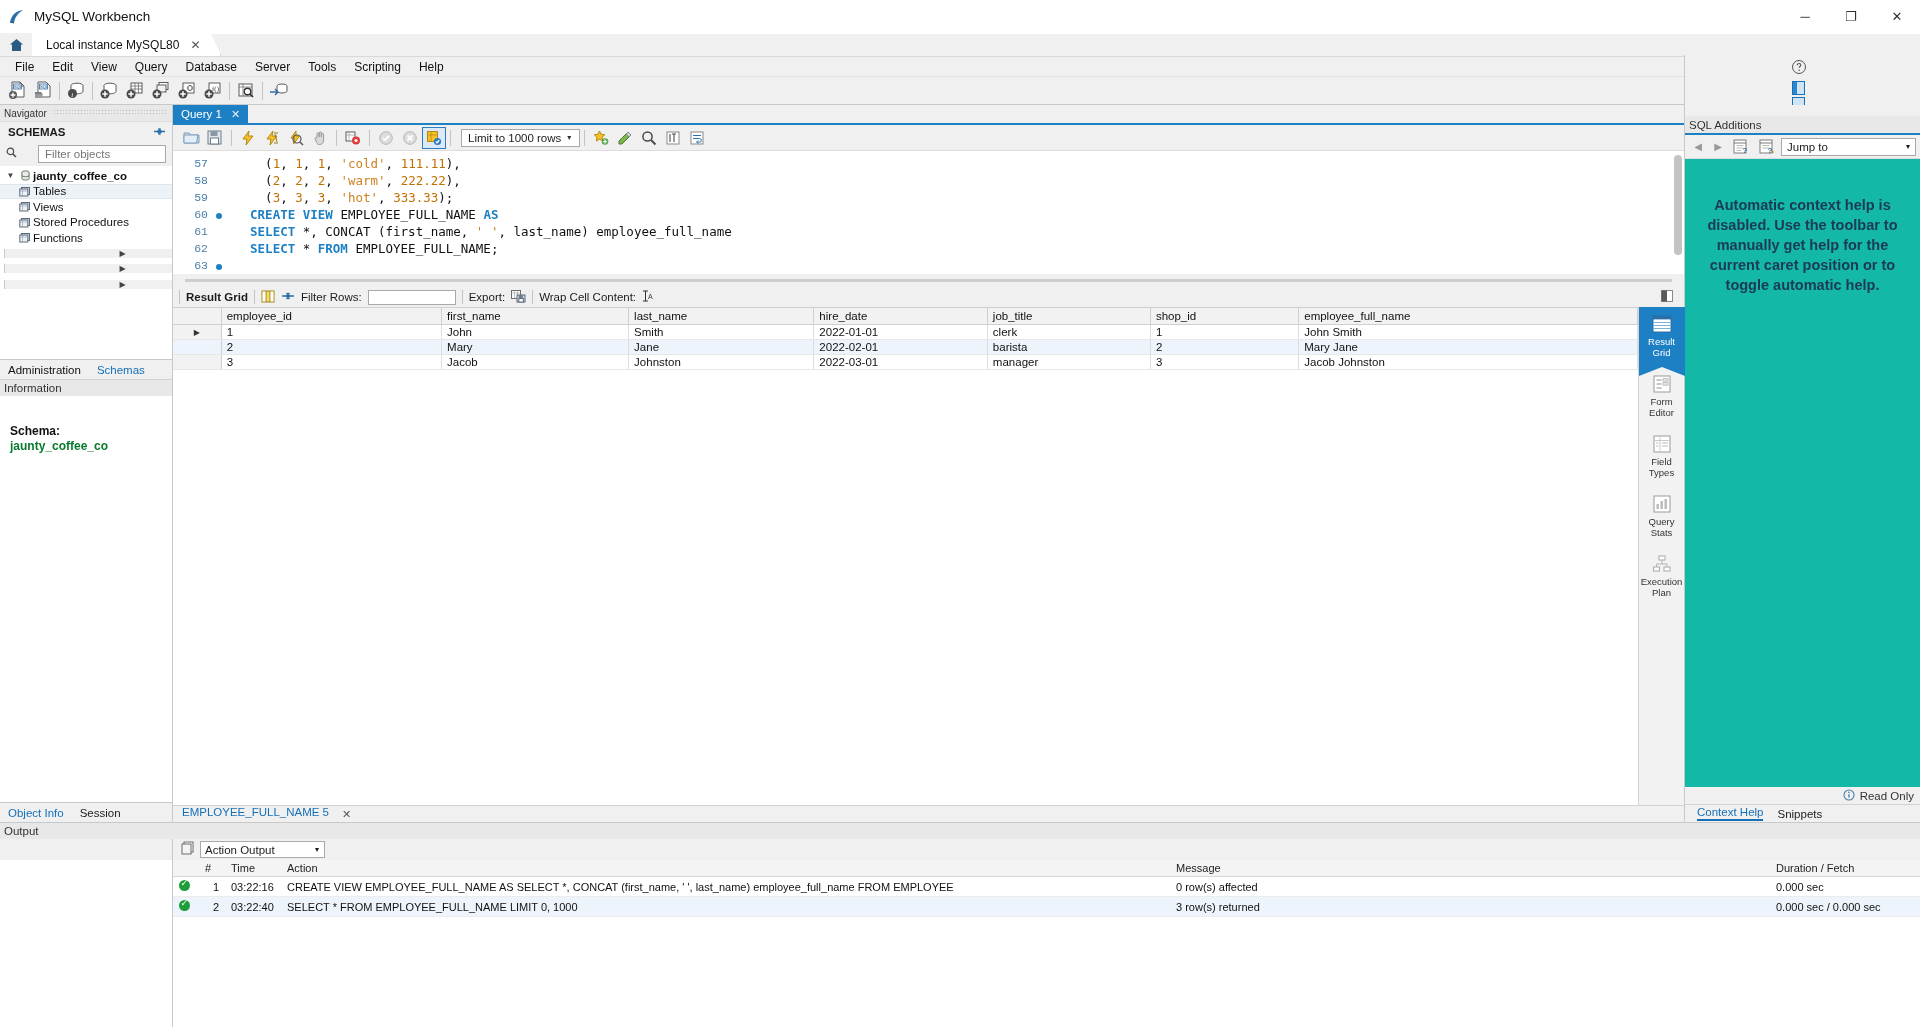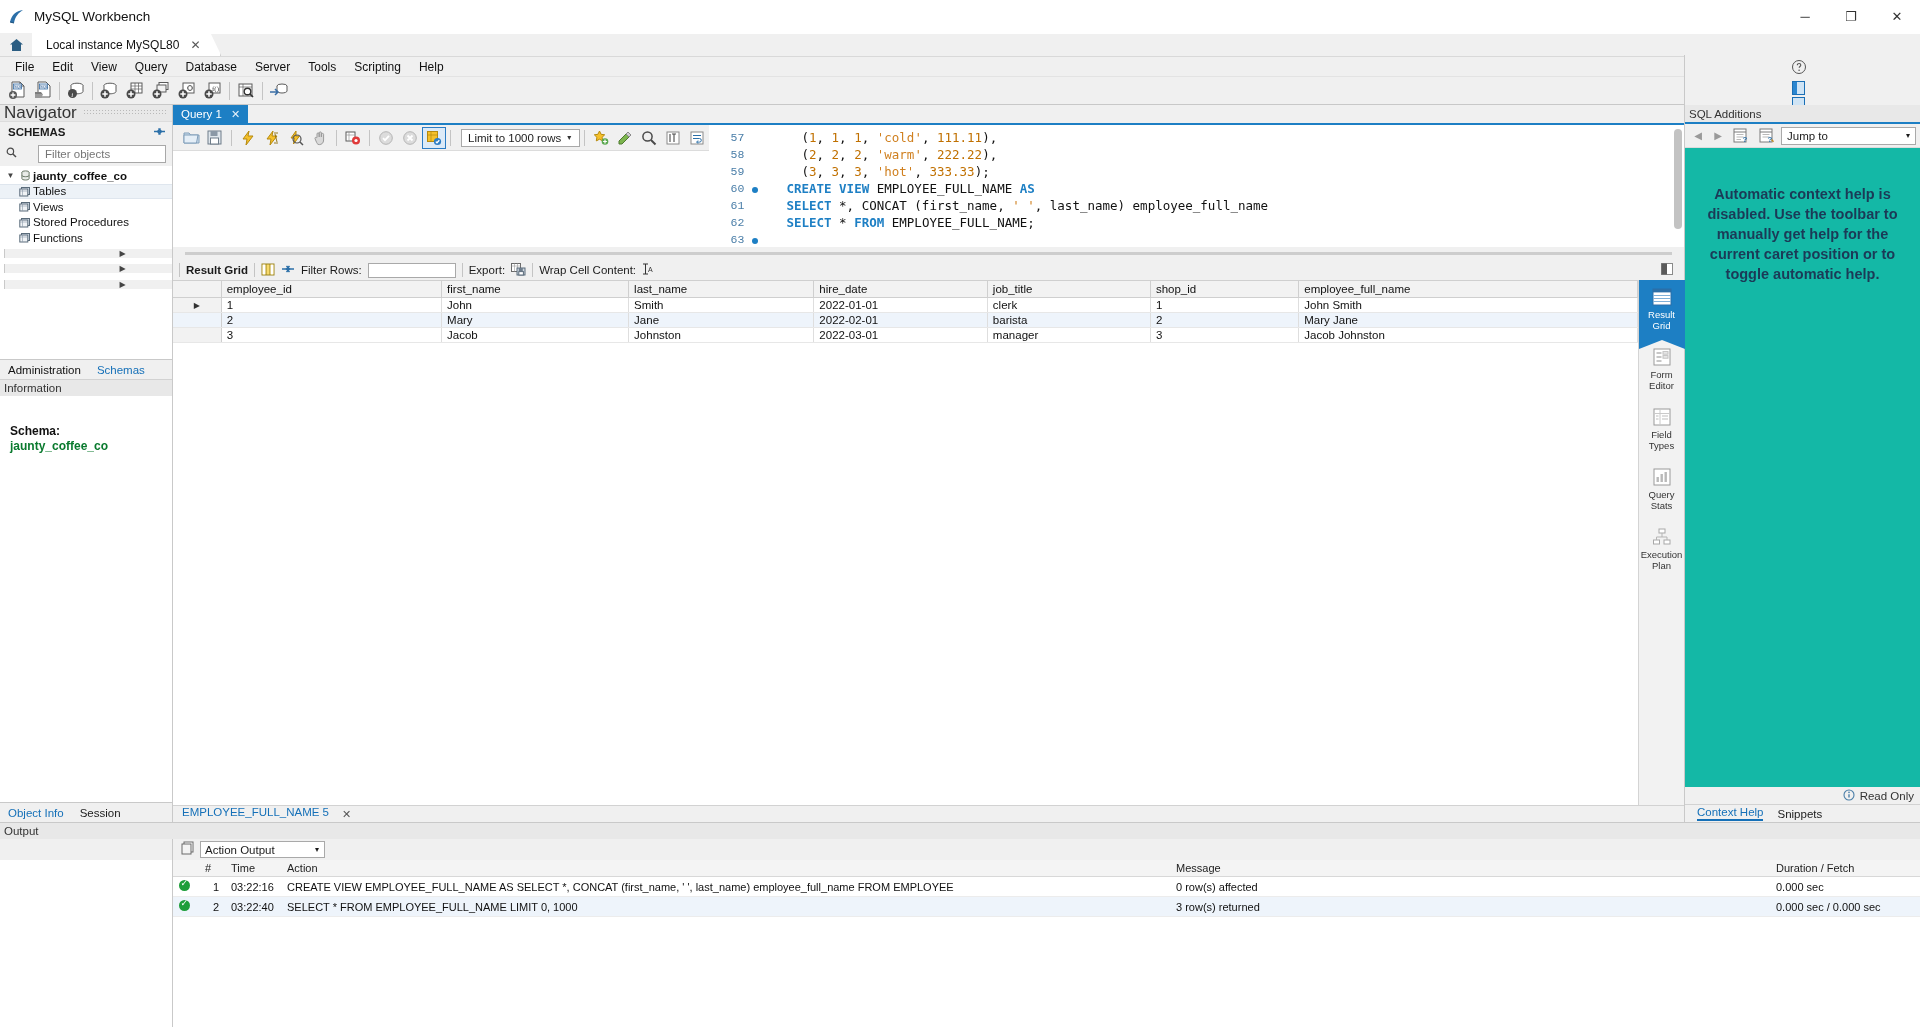--- a/index.html
+++ b/index.html
@@ -48,21 +48,21 @@
   .panel-tog.b { background:linear-gradient(180deg,#cfe4f5 55%, #2b86d0 55%); }
   .panel-tog.c { background:linear-gradient(90deg,#cfe4f5 62%, #2b86d0 62%); }
 
   
   .body { flex:1; display:flex; min-height:0; background:#f0f0f0; }
 
   
   .left { width:173px; flex:none; display:flex; flex-direction:column; background:#f0f0f0;
           border-right:1px solid #c9c9c9; }
   .sec-head { height:17px; background:#e8e8e8; display:flex; align-items:center; padding:0 4px;
-              font-size:17px; color:#333; border-bottom:1px solid #dcdcdc; }
+              font-size:10px; color:#333; border-bottom:1px solid #dcdcdc; }
   .sec-head .dots { flex:1; margin-left:6px; height:6px;
       background-image:radial-gradient(#b9b9b9 1px, transparent 1px);
       background-size:3px 3px; background-position:0 2px; }
   .schemas-lbl { height:20px; display:flex; align-items:center; justify-content:space-between;
                  padding:0 6px 0 8px; font-weight:bold; font-size:11.5px; background:#f0f0f0; }
   .filter-row { height:24px; display:flex; align-items:center; padding:0 6px; gap:21px; }
   .filter-box { flex:1; height:18px; border:1px solid #a8a8a8; background:#fff; display:flex;
                 align-items:center; padding:0 4px; }
   .filter-box input { border:0; outline:0; width:100%; font-size:11.5px; font-family:inherit; color:#111; }
   .tree { flex:1; overflow:hidden; background:#ffffff; padding-top:2px; }
@@ -93,21 +93,21 @@
   .bottom-tabs .link { color:#1570b8; }
 
   
   .center { flex:1; min-width:0; display:flex; flex-direction:column; background:#f0f0f0; }
   .qtabs { height:18px; background:#f0f0f0; display:flex; align-items:flex-end; }
   .qtab { height:18px; background:#1d7fc4; color:#fff; font-size:11.5px; display:flex;
           align-items:center; padding:0 8px; }
   .qtab .x { margin-left:9px; font-size:11px; color:#e8f2fa; }
 
   .editor-wrap { flex:none; background:#fff; border-top:2px solid #1d7fc4; display:flex;
-                 flex-direction:row; }
+                 flex-direction:column; }
   .etoolbar { height:26px; background:#f0f0f0; display:flex; align-items:center; padding-left:6px;
               border-bottom:1px solid #dcdcdc; }
   .eico { width:24px; height:22px; display:flex; align-items:center; justify-content:center; }
   .eico.boxed { border:1px solid #2b7cc4; background:#dceaf7; }
   .esep { width:1px; height:16px; background:#c4c4c4; margin:0 4px; }
   .limit { height:18px; border:1px solid #a9a9a9; background:#fff; display:flex; align-items:center;
            padding:0 2px 0 6px; font-size:11.5px; margin-left:6px; min-width:110px; }
   .limit .cav { margin-left:auto; padding:0 6px; font-size:8px; color:#333; }
 
   .code { flex:1; display:flex; background:#ffffff; font-family:"DejaVu Sans Mono", monospace;
@@ -165,21 +165,21 @@
 
   .resulttabs { height:17px; background:#f0f0f0; display:flex; align-items:center; padding-left:6px;
                 border-top:1px solid #d2d2d2; }
   .resulttabs .rt { font-size:11.5px; color:#1570b8; border-bottom:2px solid #1570b8; padding:1px 3px 4px; }
   .resulttabs .x { margin-left:10px; color:#555; font-size:11px; }
 
   
   .right { width:236px; flex:none; background:#f0f0f0; border-left:1px solid #c9c9c9;
            display:flex; flex-direction:column; }
   .sqladd-head { height:17px; background:#e8e8e8; display:flex; align-items:center; padding:0 4px;
-                 font-size:11.5px; color:#333; }
+                 font-size:11.5px; color:#333;margin-top:11px; }
   .sqladd-bar { height:26px; background:#f0f0f0; display:flex; align-items:center; gap:2px;
                 padding:0 4px; border-top:2px solid #1d7fc4; border-bottom:1px solid #dcdcdc; }
   .nav-arrow { width:18px; height:20px; display:flex; align-items:center; justify-content:center;
                color:#9a9a9a; font-size:10px; }
   .jump { flex:1; height:18px; border:1px solid #a9a9a9; background:#fff; display:flex;
           align-items:center; padding-left:5px; font-size:11.5px; }
   .jump .cav { margin-left:auto; padding:0 5px; font-size:8px; }
   .helpbody { flex:1; background:#14b8a6; padding:36px 16px 0; text-align:center; }
   .helpbody p { margin:0; font-size:14.5px; font-weight:bold; color:#1b3a57; line-height:20px; }
   .rightfoot { height:18px; background:#f0f0f0; display:flex; align-items:center; gap:14px;

